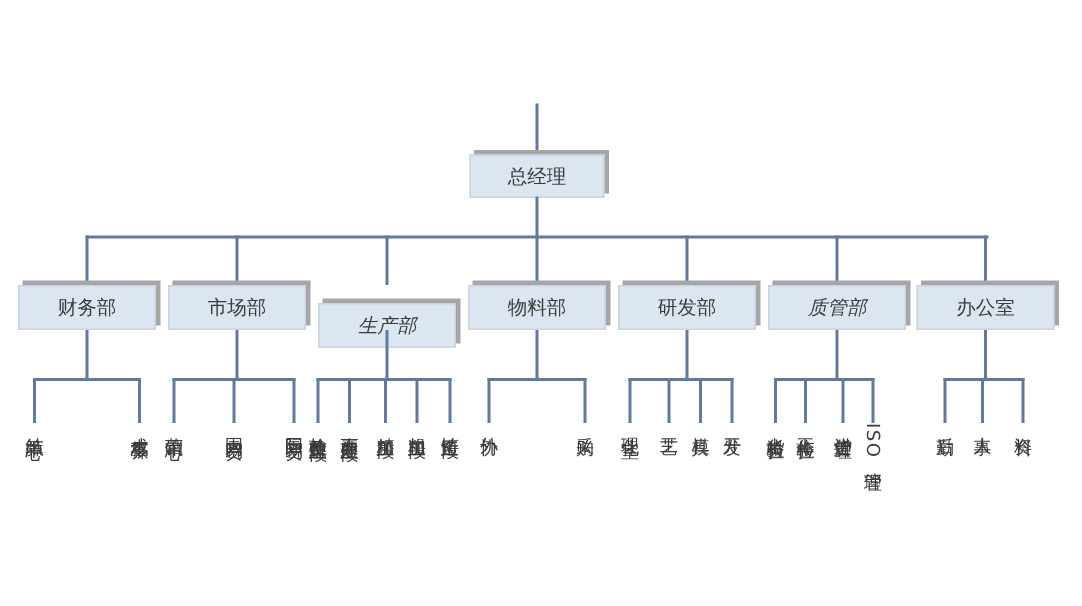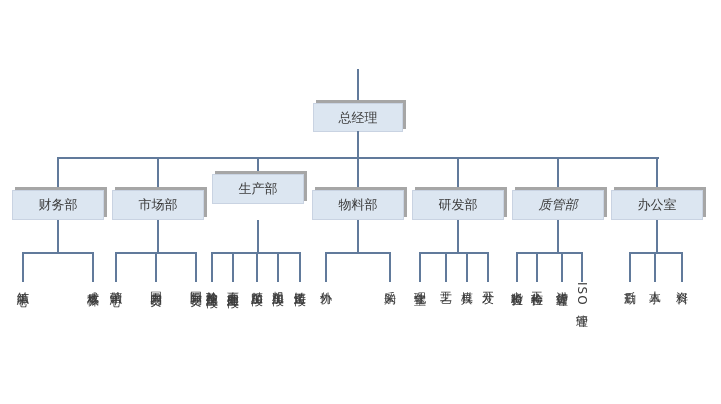--- a/index.html
+++ b/index.html
@@ -58,21 +58,21 @@
       </div>
       <div class="line v" style="left: 157px; top: 220px; height: 34px;"></div>
       <div class="line h" style="left: 115px; top: 252px; width: 82px;"></div>
       <div class="line v" style="left: 115px; top: 252px; height: 30px;"></div>
       <div class="leaf" style="left: 107px; top: 282px;">营销中心</div>
       <div class="line v" style="left: 155px; top: 252px; height: 30px;"></div>
       <div class="leaf" style="left: 147px; top: 282px;">国内贸易</div>
       <div class="line v" style="left: 195px; top: 252px; height: 30px;"></div>
       <div class="leaf" style="left: 187px; top: 282px;">国际贸易</div>
       <div class="line v" style="left: 257px; top: 157px; height: 33px;"></div>
-      <div class="node dept" style="left: 212px; top: 174px;">
+      <div class="node dept" style="left: 212px; top: 202px; font-style: italic;">
         <span>生产部</span>
       </div>
       <div class="line v" style="left: 257px; top: 220px; height: 34px;"></div>
       <div class="line h" style="left: 211px; top: 252px; width: 90px;"></div>
       <div class="line v" style="left: 211px; top: 252px; height: 30px;"></div>
       <div class="leaf" style="left: 203px; top: 282px;">检验及理工段</div>
       <div class="line v" style="left: 232px; top: 252px; height: 30px;"></div>
       <div class="leaf" style="left: 224px; top: 282px;">表面处理工段</div>
       <div class="line v" style="left: 256px; top: 252px; height: 30px;"></div>
       <div class="leaf" style="left: 248px; top: 282px;">精加工段</div>

